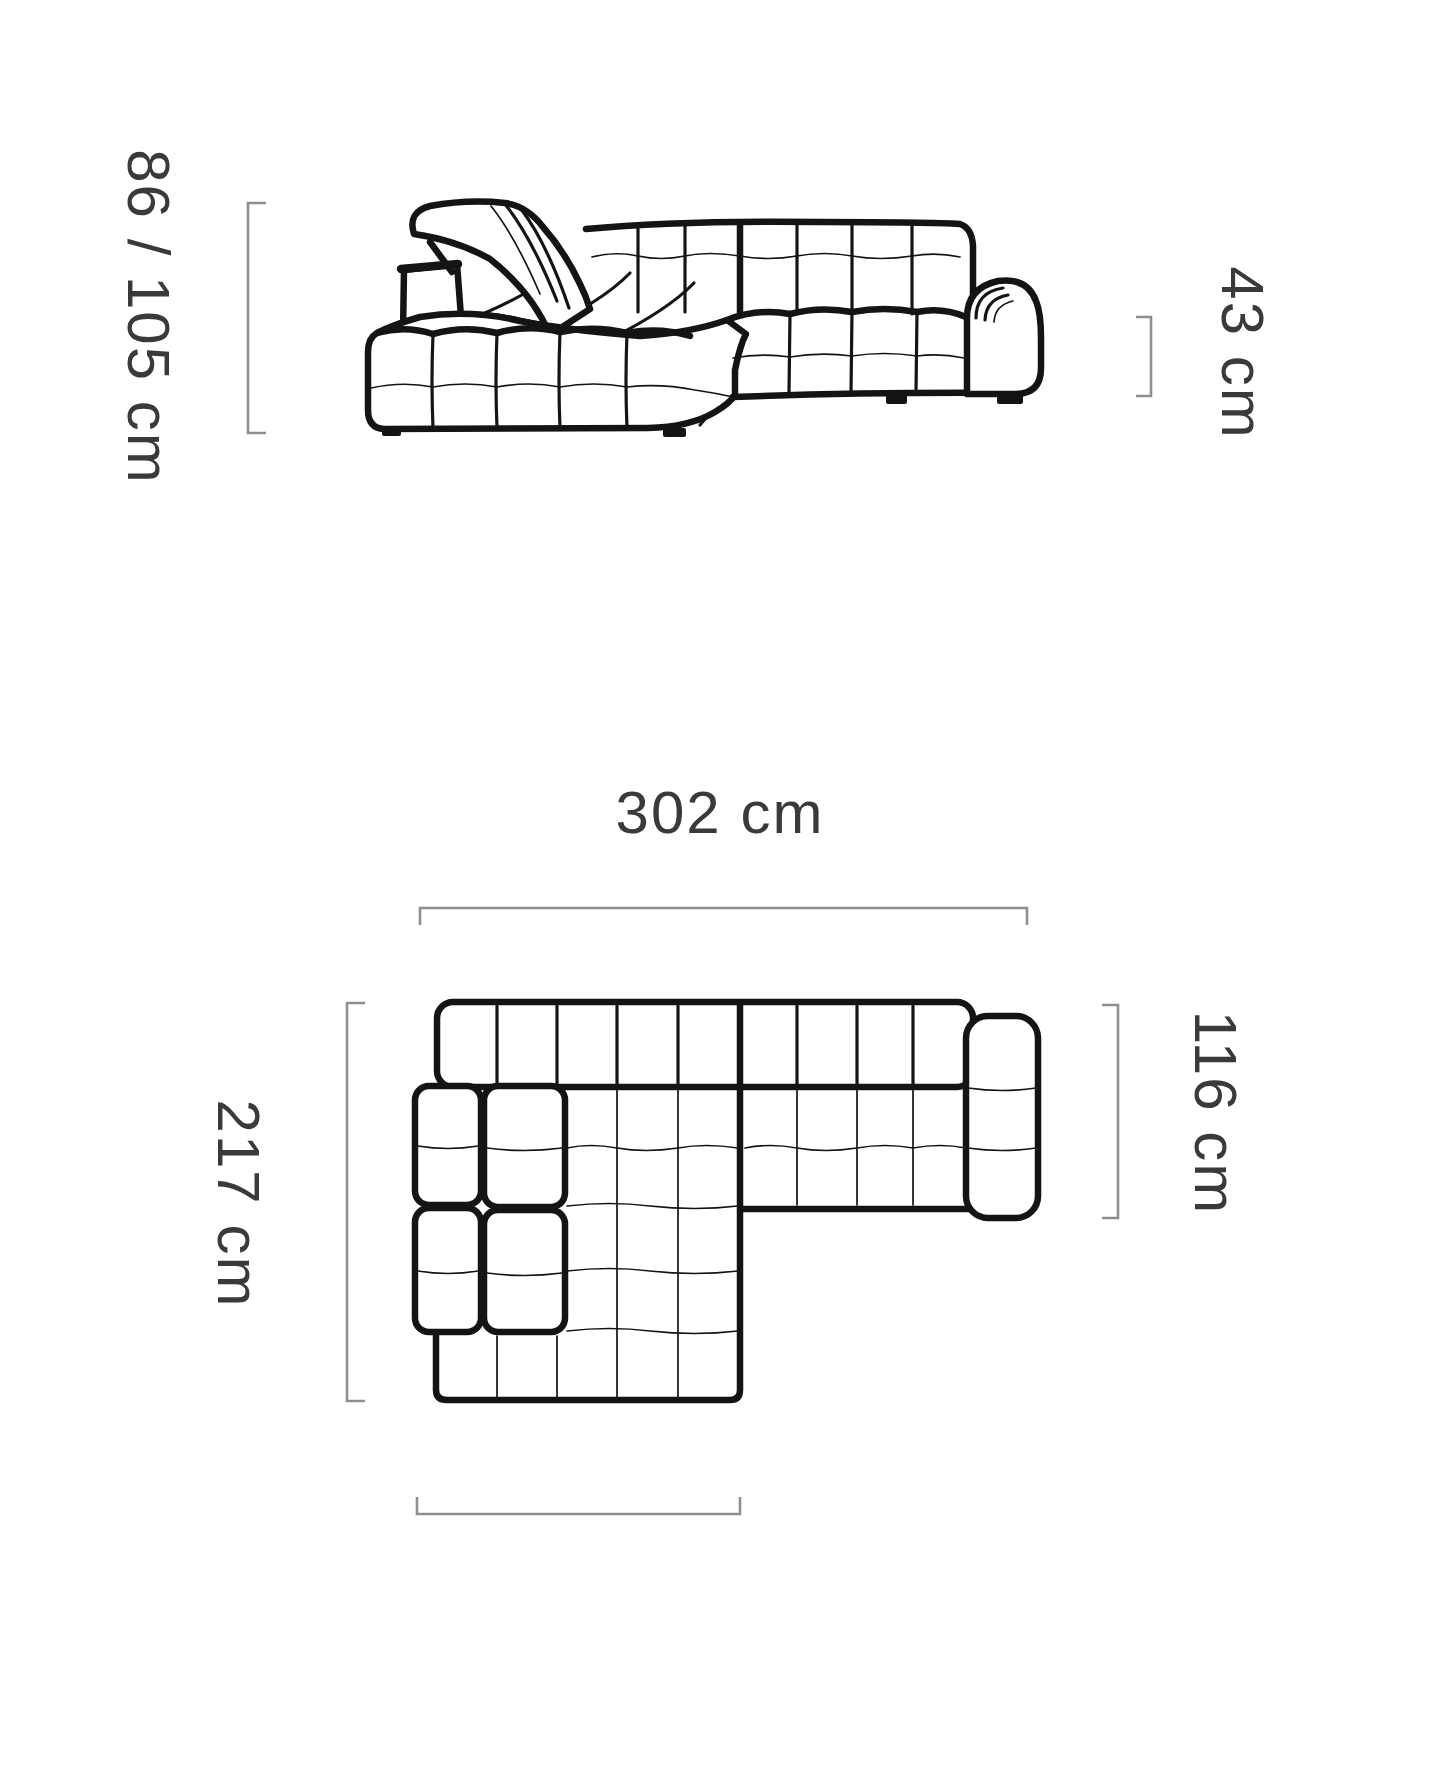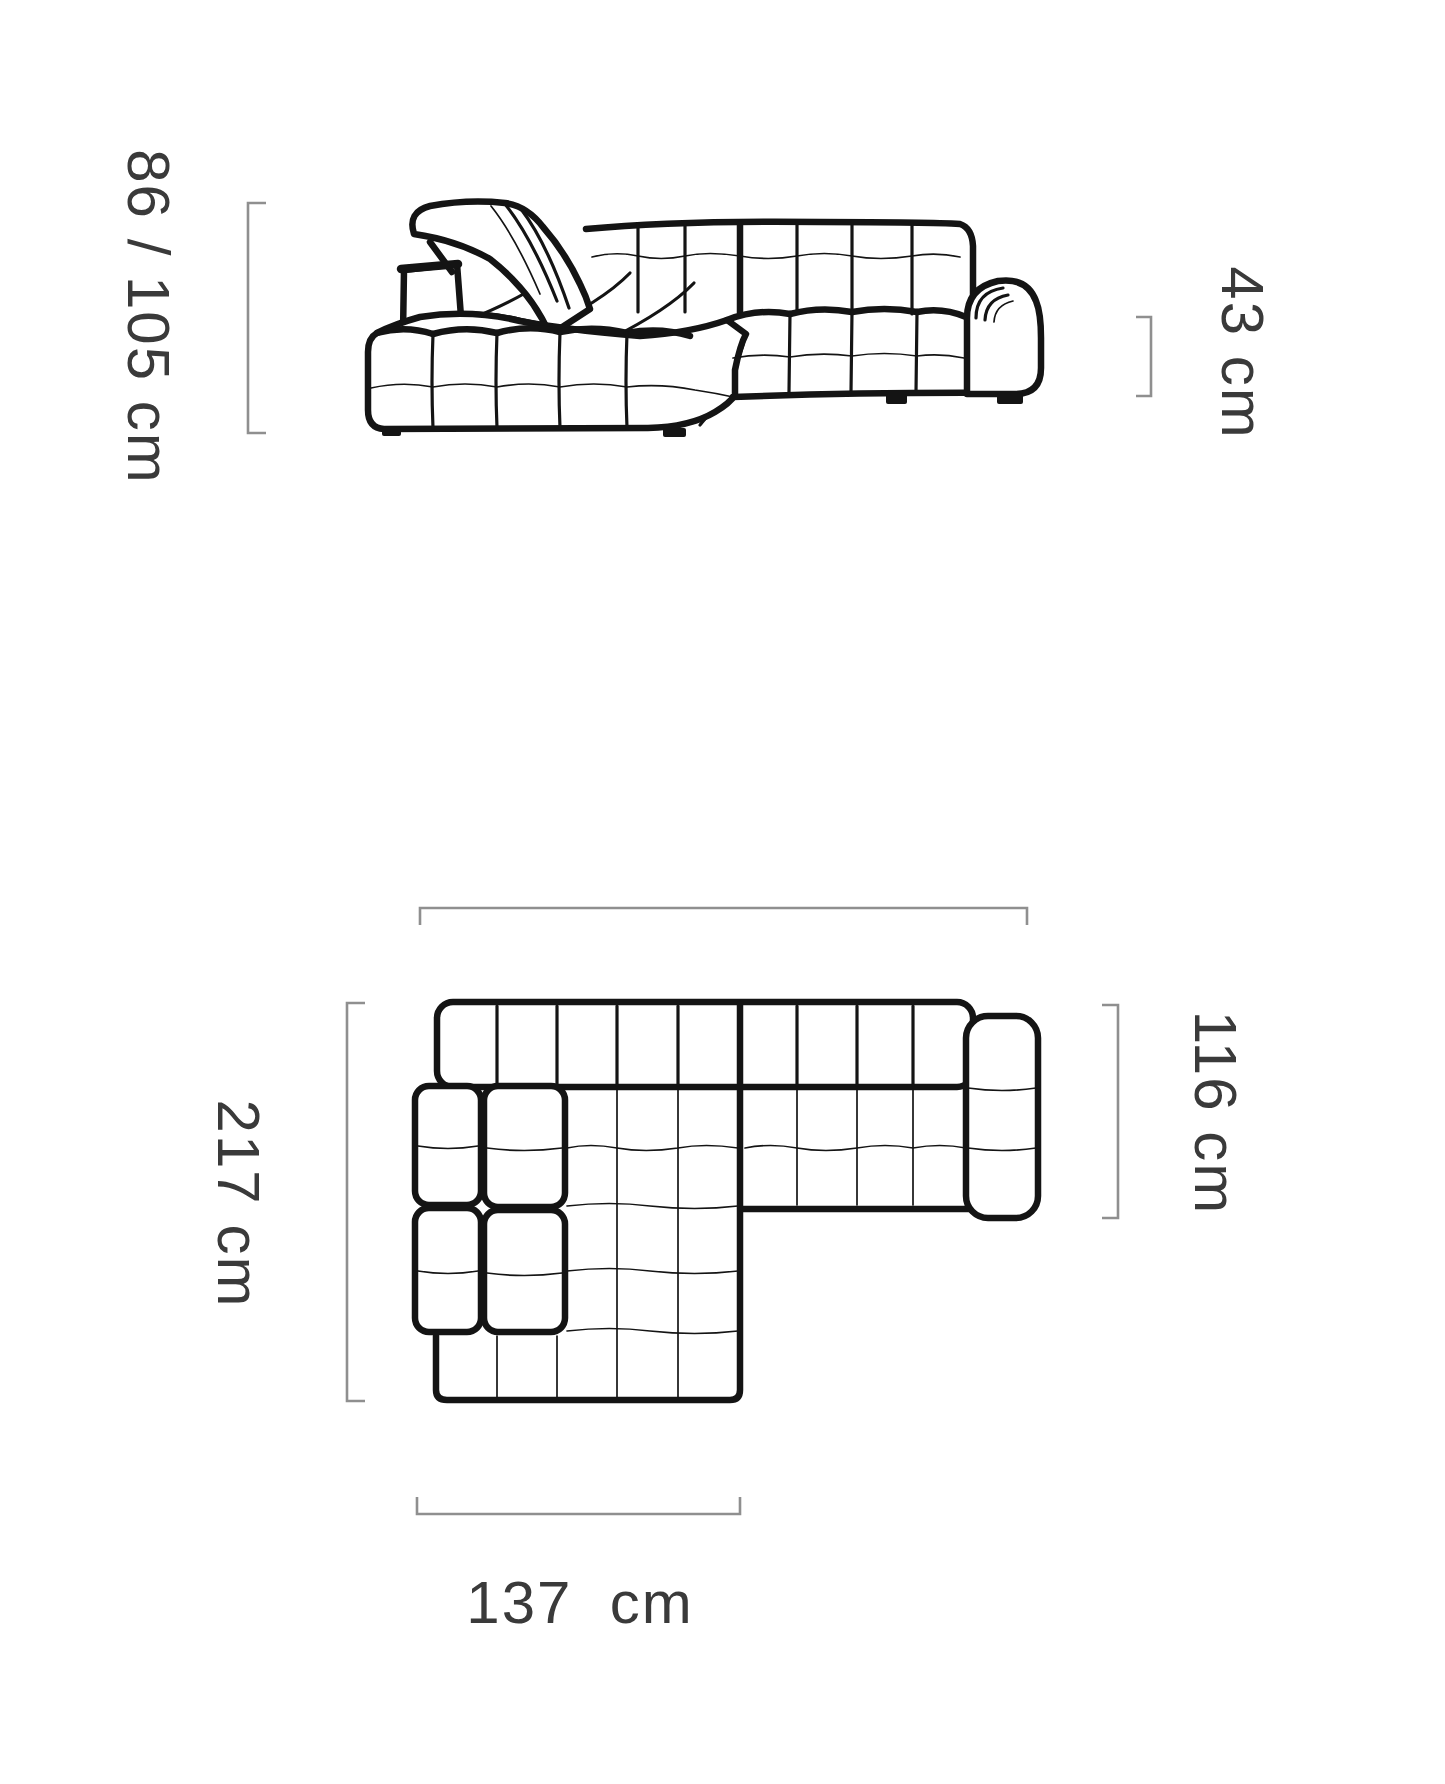--- a/index.html
+++ b/index.html
@@ -174,20 +174,20 @@
       <path class="br" d="M 365,1003 L 347,1003 L 347,1401 L 365,1401"></path>
       <path class="br" d="M 1102,1005 L 1118,1005 L 1118,1218 L 1102,1218"></path>
       <path class="br" d="M 417,1497 L 417,1514 L 740,1514 L 740,1497"></path>
     </g>
   </svg>
 
   <div class="dim-label rot" style="left:148px;top:317px">86 / 105 cm</div>
 
   <div class="dim-label rot" style="left:1242px;top:353px">43 cm</div>
 
+  <div class="dim-label" style="left:720px;top:812px">302 cm</div>
 
   <div class="dim-label rot" style="left:238px;top:1204px">217 cm</div>
 
   <div class="dim-label rot" style="left:1215px;top:1113px">116 cm</div>
 
-  <div class="dim-label" style="left:580px;top:1602px">137  cm</div>
 
 </div>
 
 </body></html>

